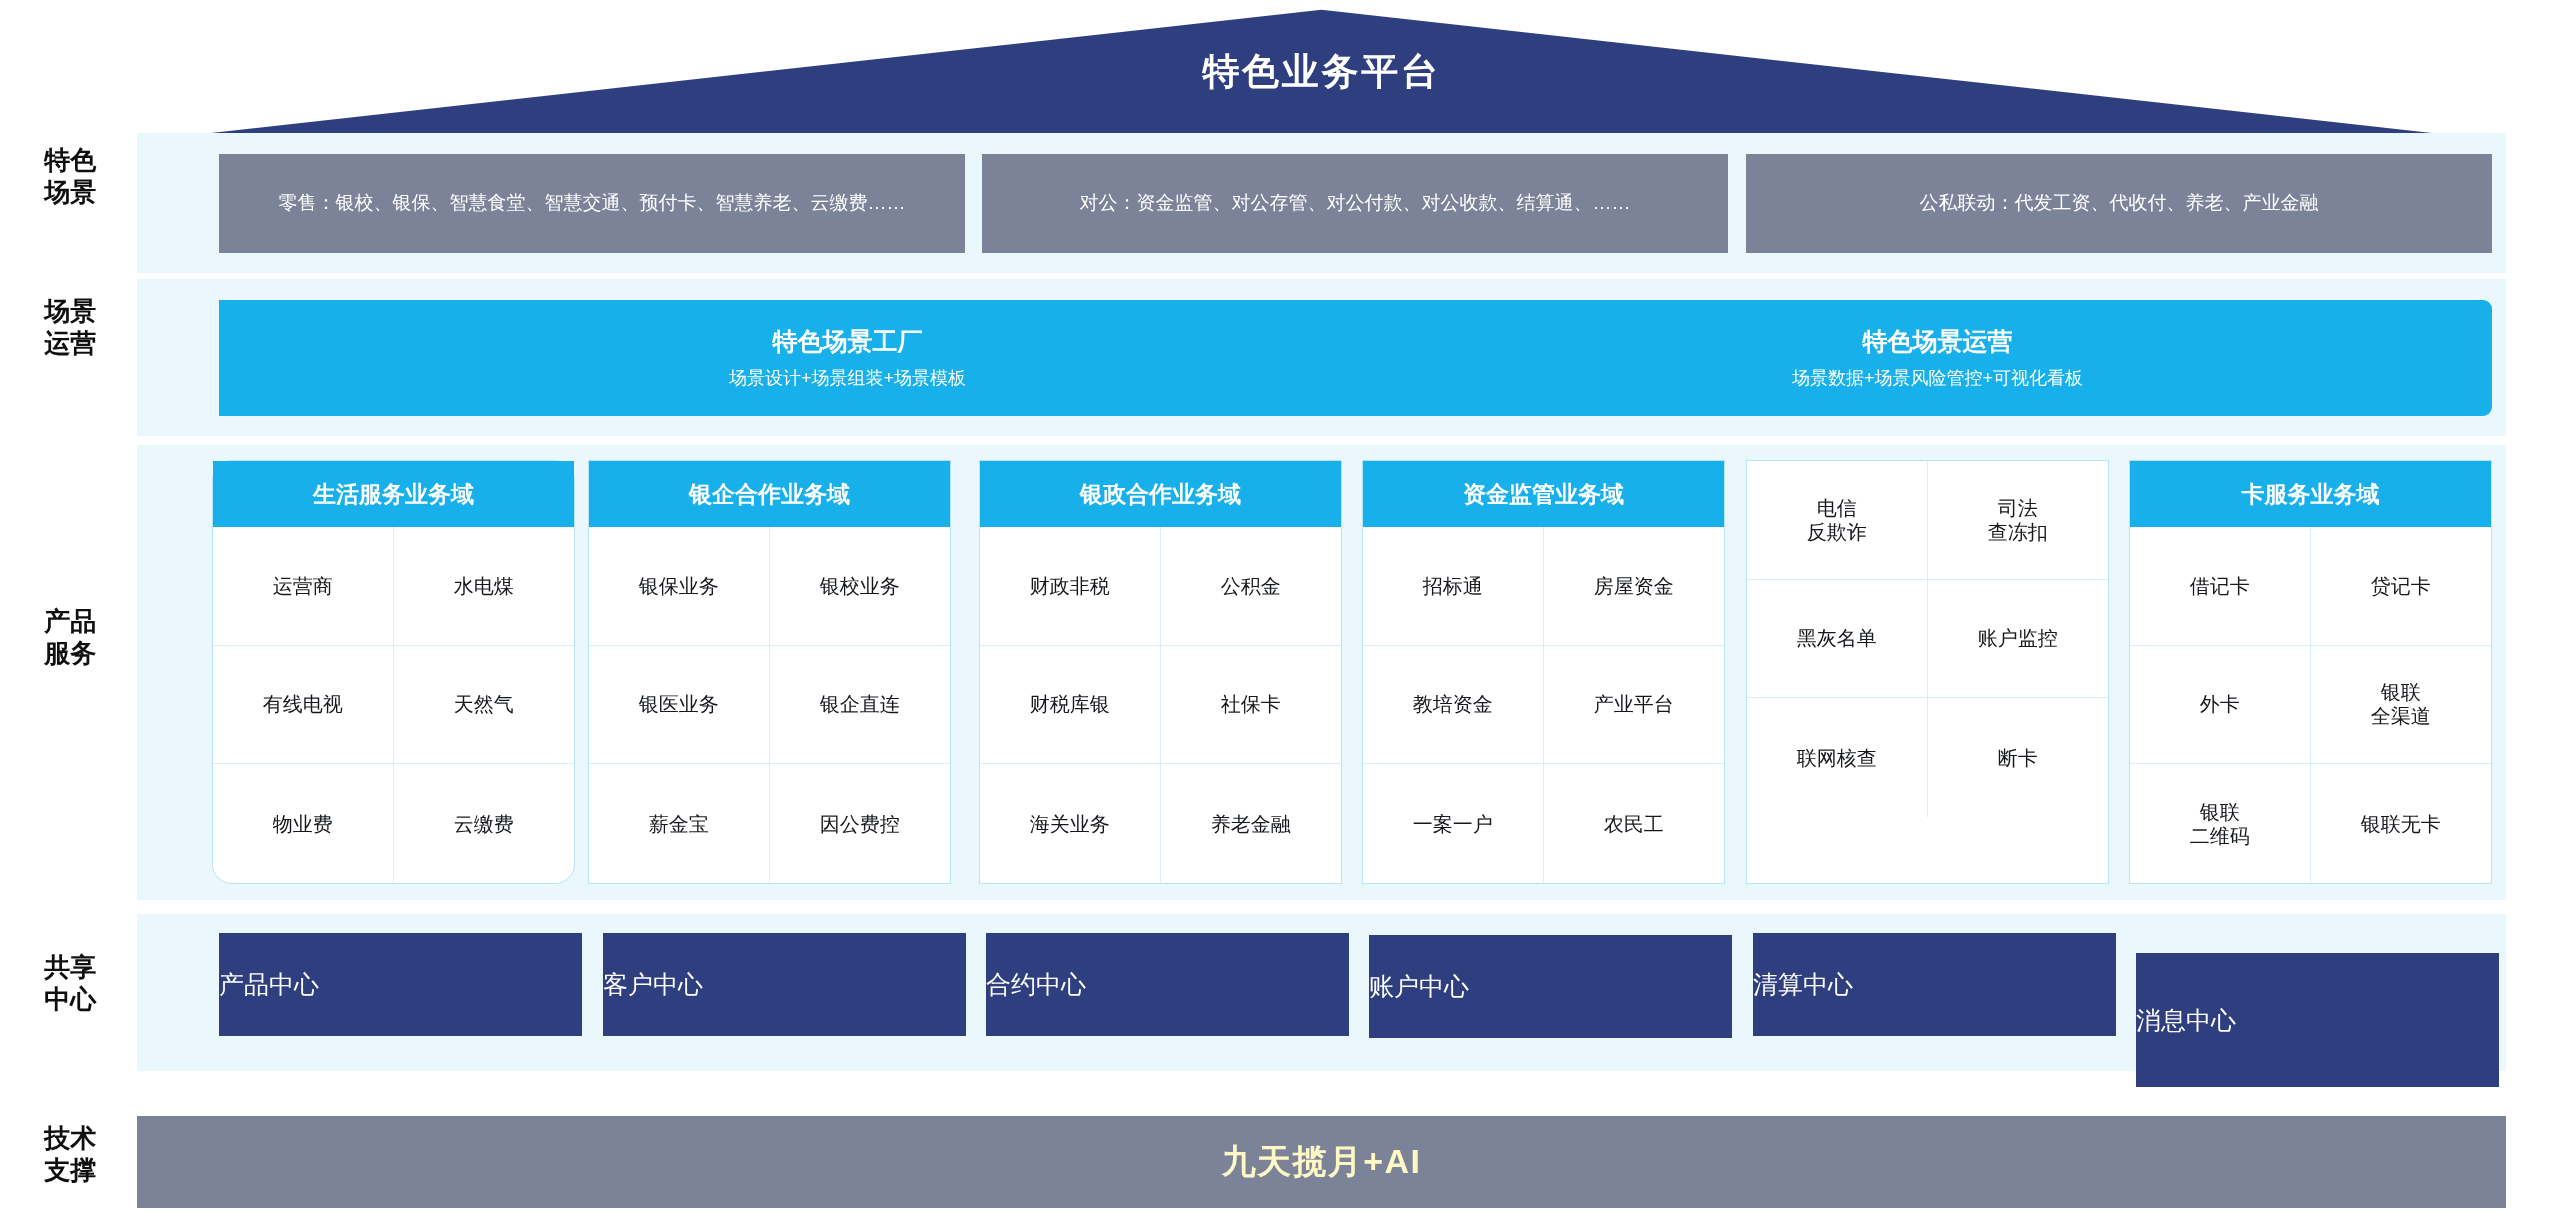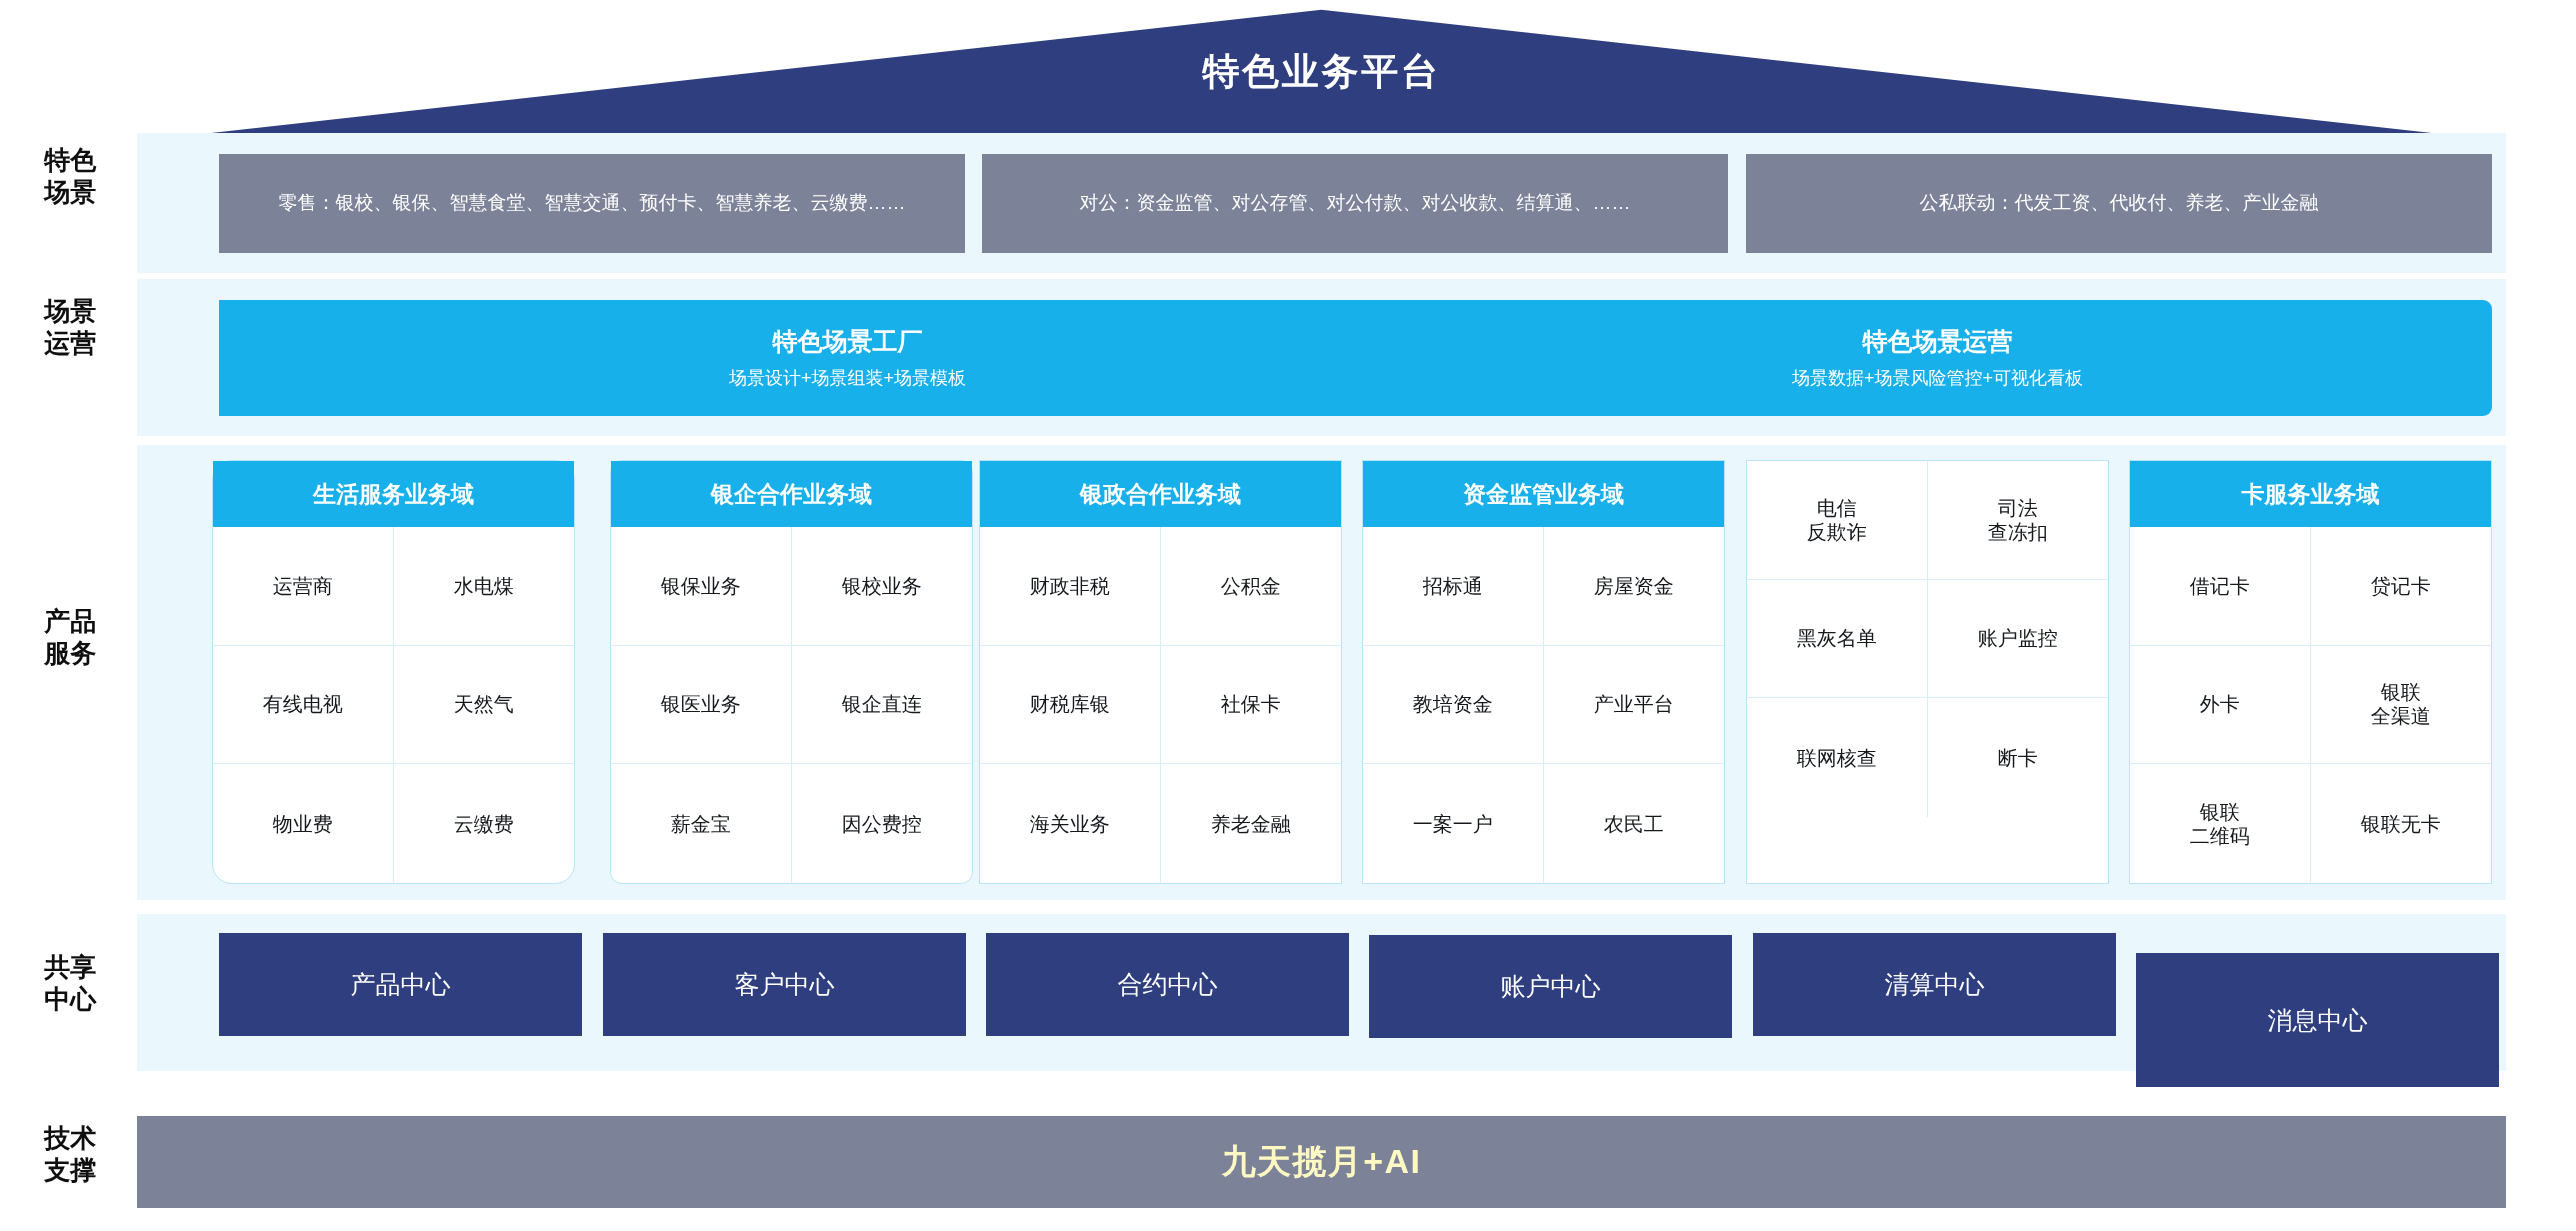--- a/index.html
+++ b/index.html
@@ -145,21 +145,20 @@
   .domain-grid .domain-cell:nth-last-child(2) { border-bottom: none; }
 
   
   .center-box {
     position: absolute;
     background: #2e3e7e;
     color: #ffffff;
     font-size: 25px;
     display: flex;
     align-items: center;
-    justify-content: center;
     text-align: center;
   }
 
   
   .tech-bar {
     position: absolute;
     left: 137px;
     width: 2369px;
     background: #7c8399;
     color: #fef9c3;
@@ -220,21 +219,21 @@
     <div class="domain-grid">
       <div class="domain-cell">运营商</div>
       <div class="domain-cell">水电煤</div>
       <div class="domain-cell">有线电视</div>
       <div class="domain-cell">天然气</div>
       <div class="domain-cell">物业费</div>
       <div class="domain-cell">云缴费</div>
     </div>
   </div>
 
-  <div class="domain-card" style="left:610px;border-radius:12px;">
+  <div class="domain-card" style="left:588px;">
     <div class="domain-head">银企合作业务域</div>
     <div class="domain-grid">
       <div class="domain-cell">银保业务</div>
       <div class="domain-cell">银校业务</div>
       <div class="domain-cell">银医业务</div>
       <div class="domain-cell">银企直连</div>
       <div class="domain-cell">薪金宝</div>
       <div class="domain-cell">因公费控</div>
     </div>
   </div>

